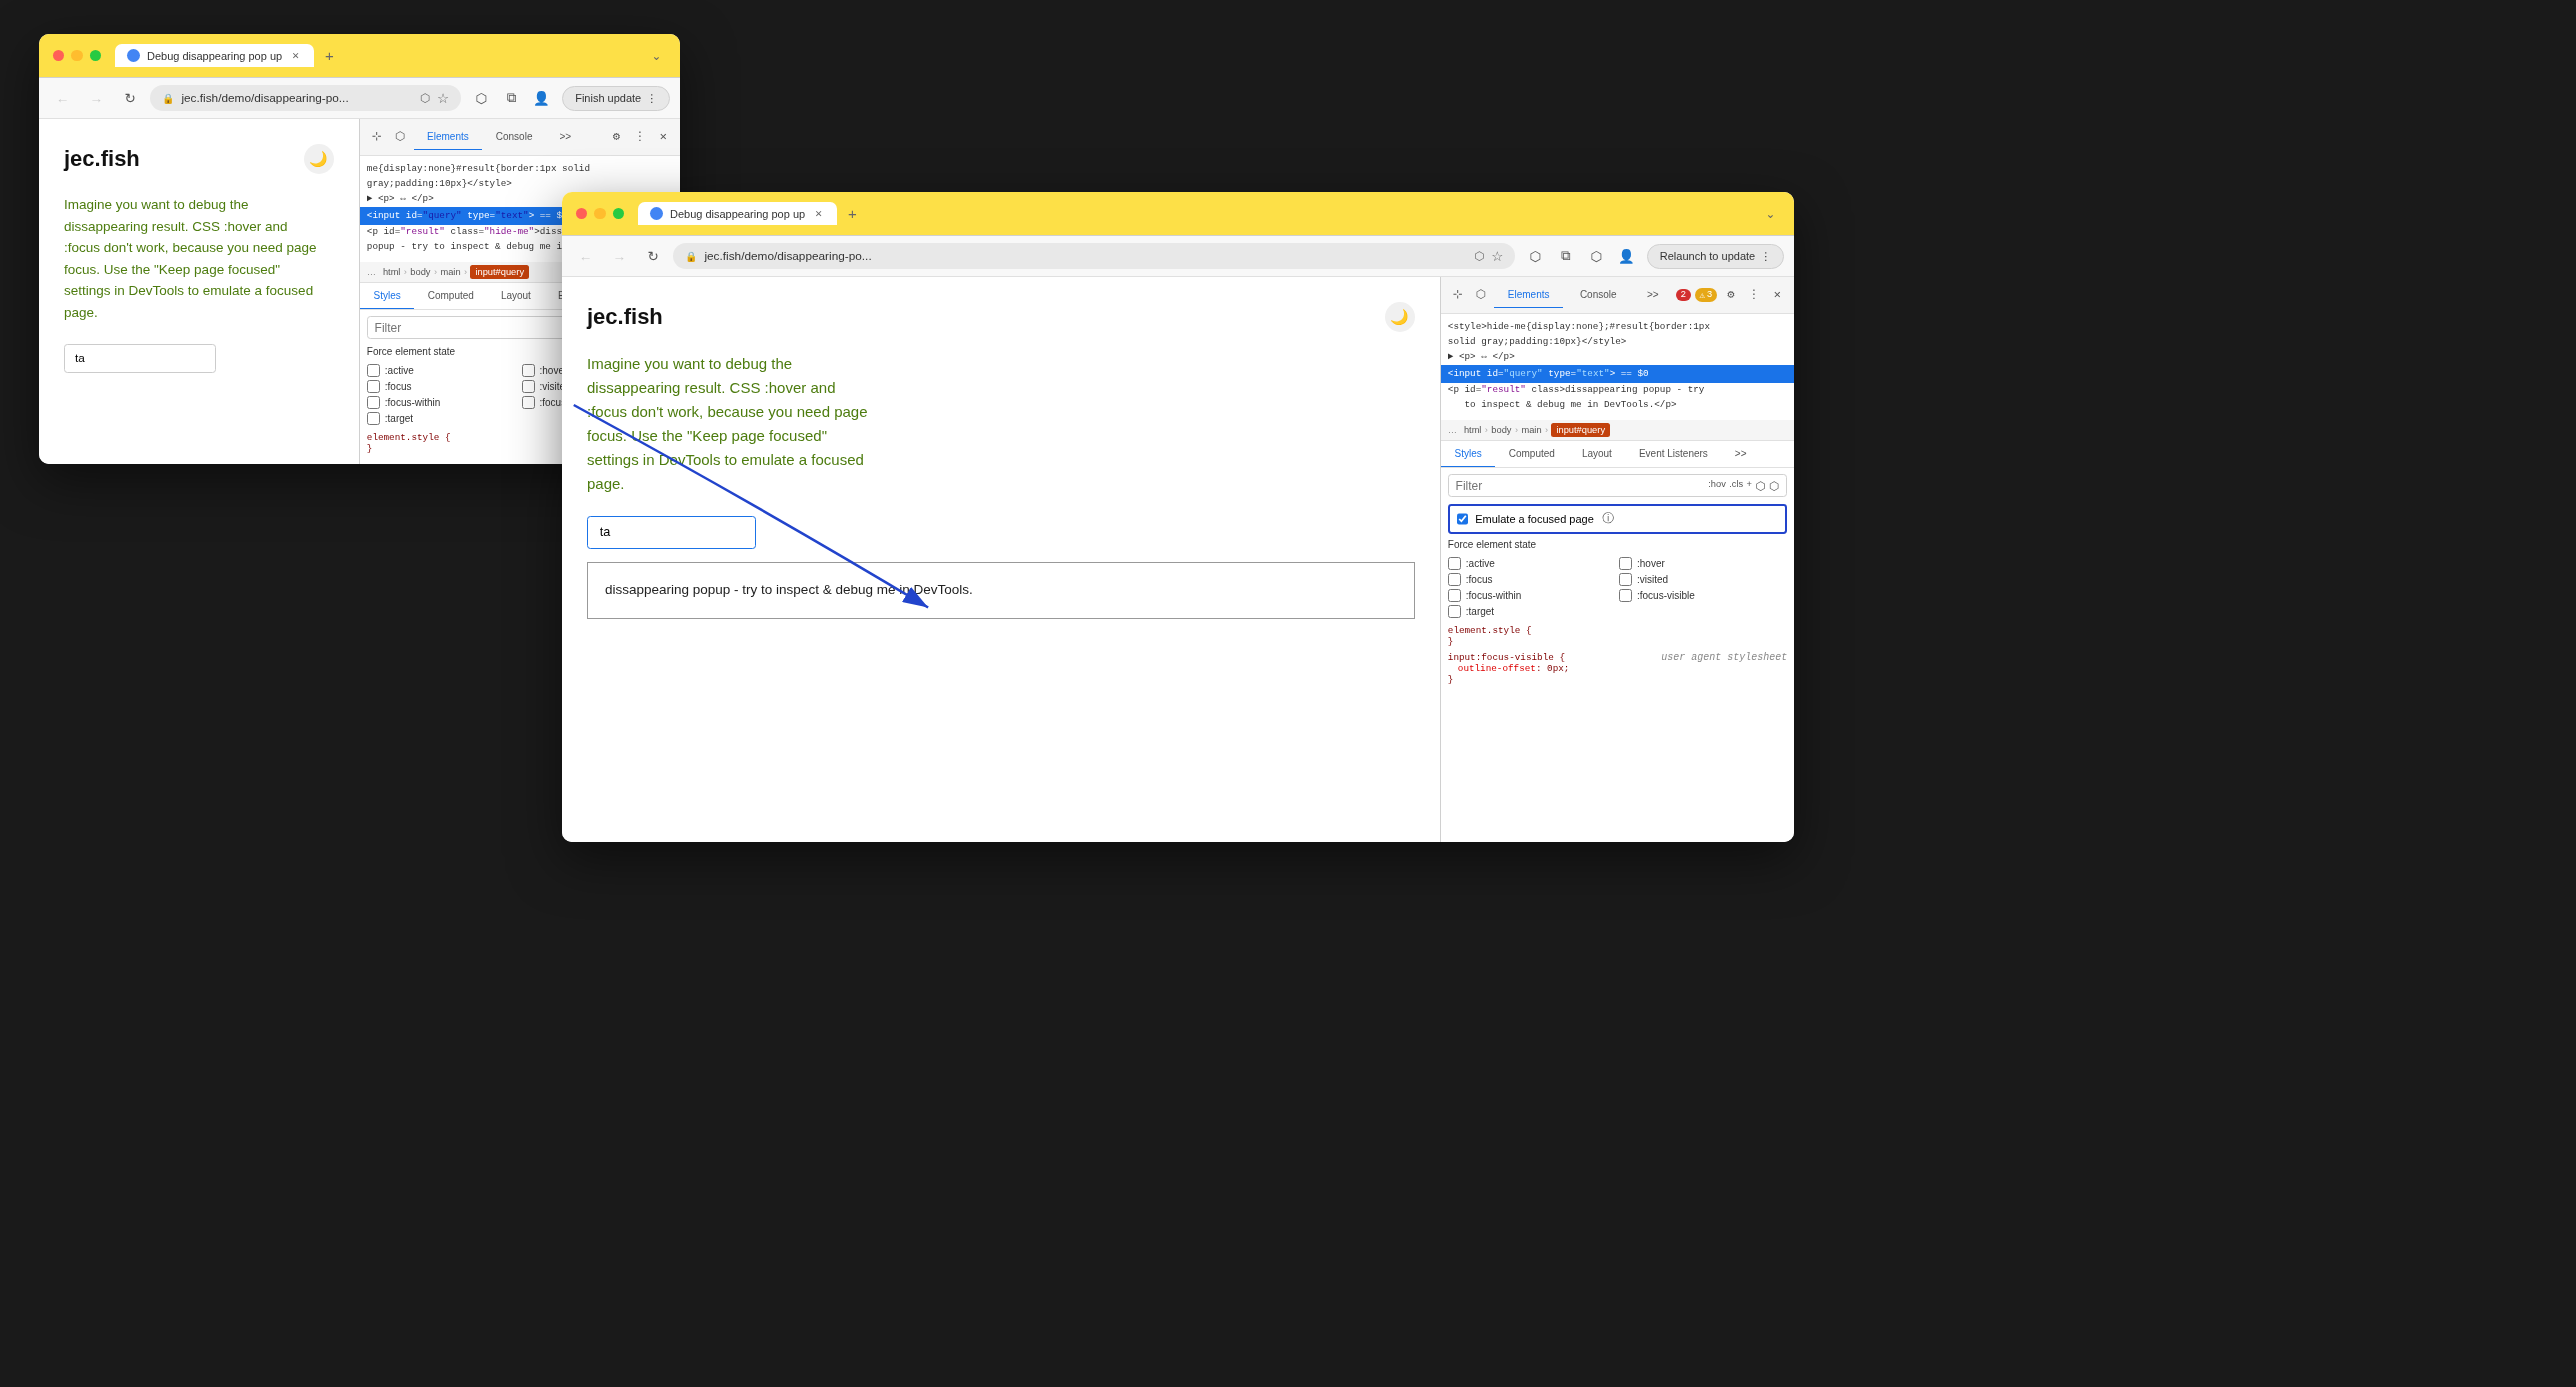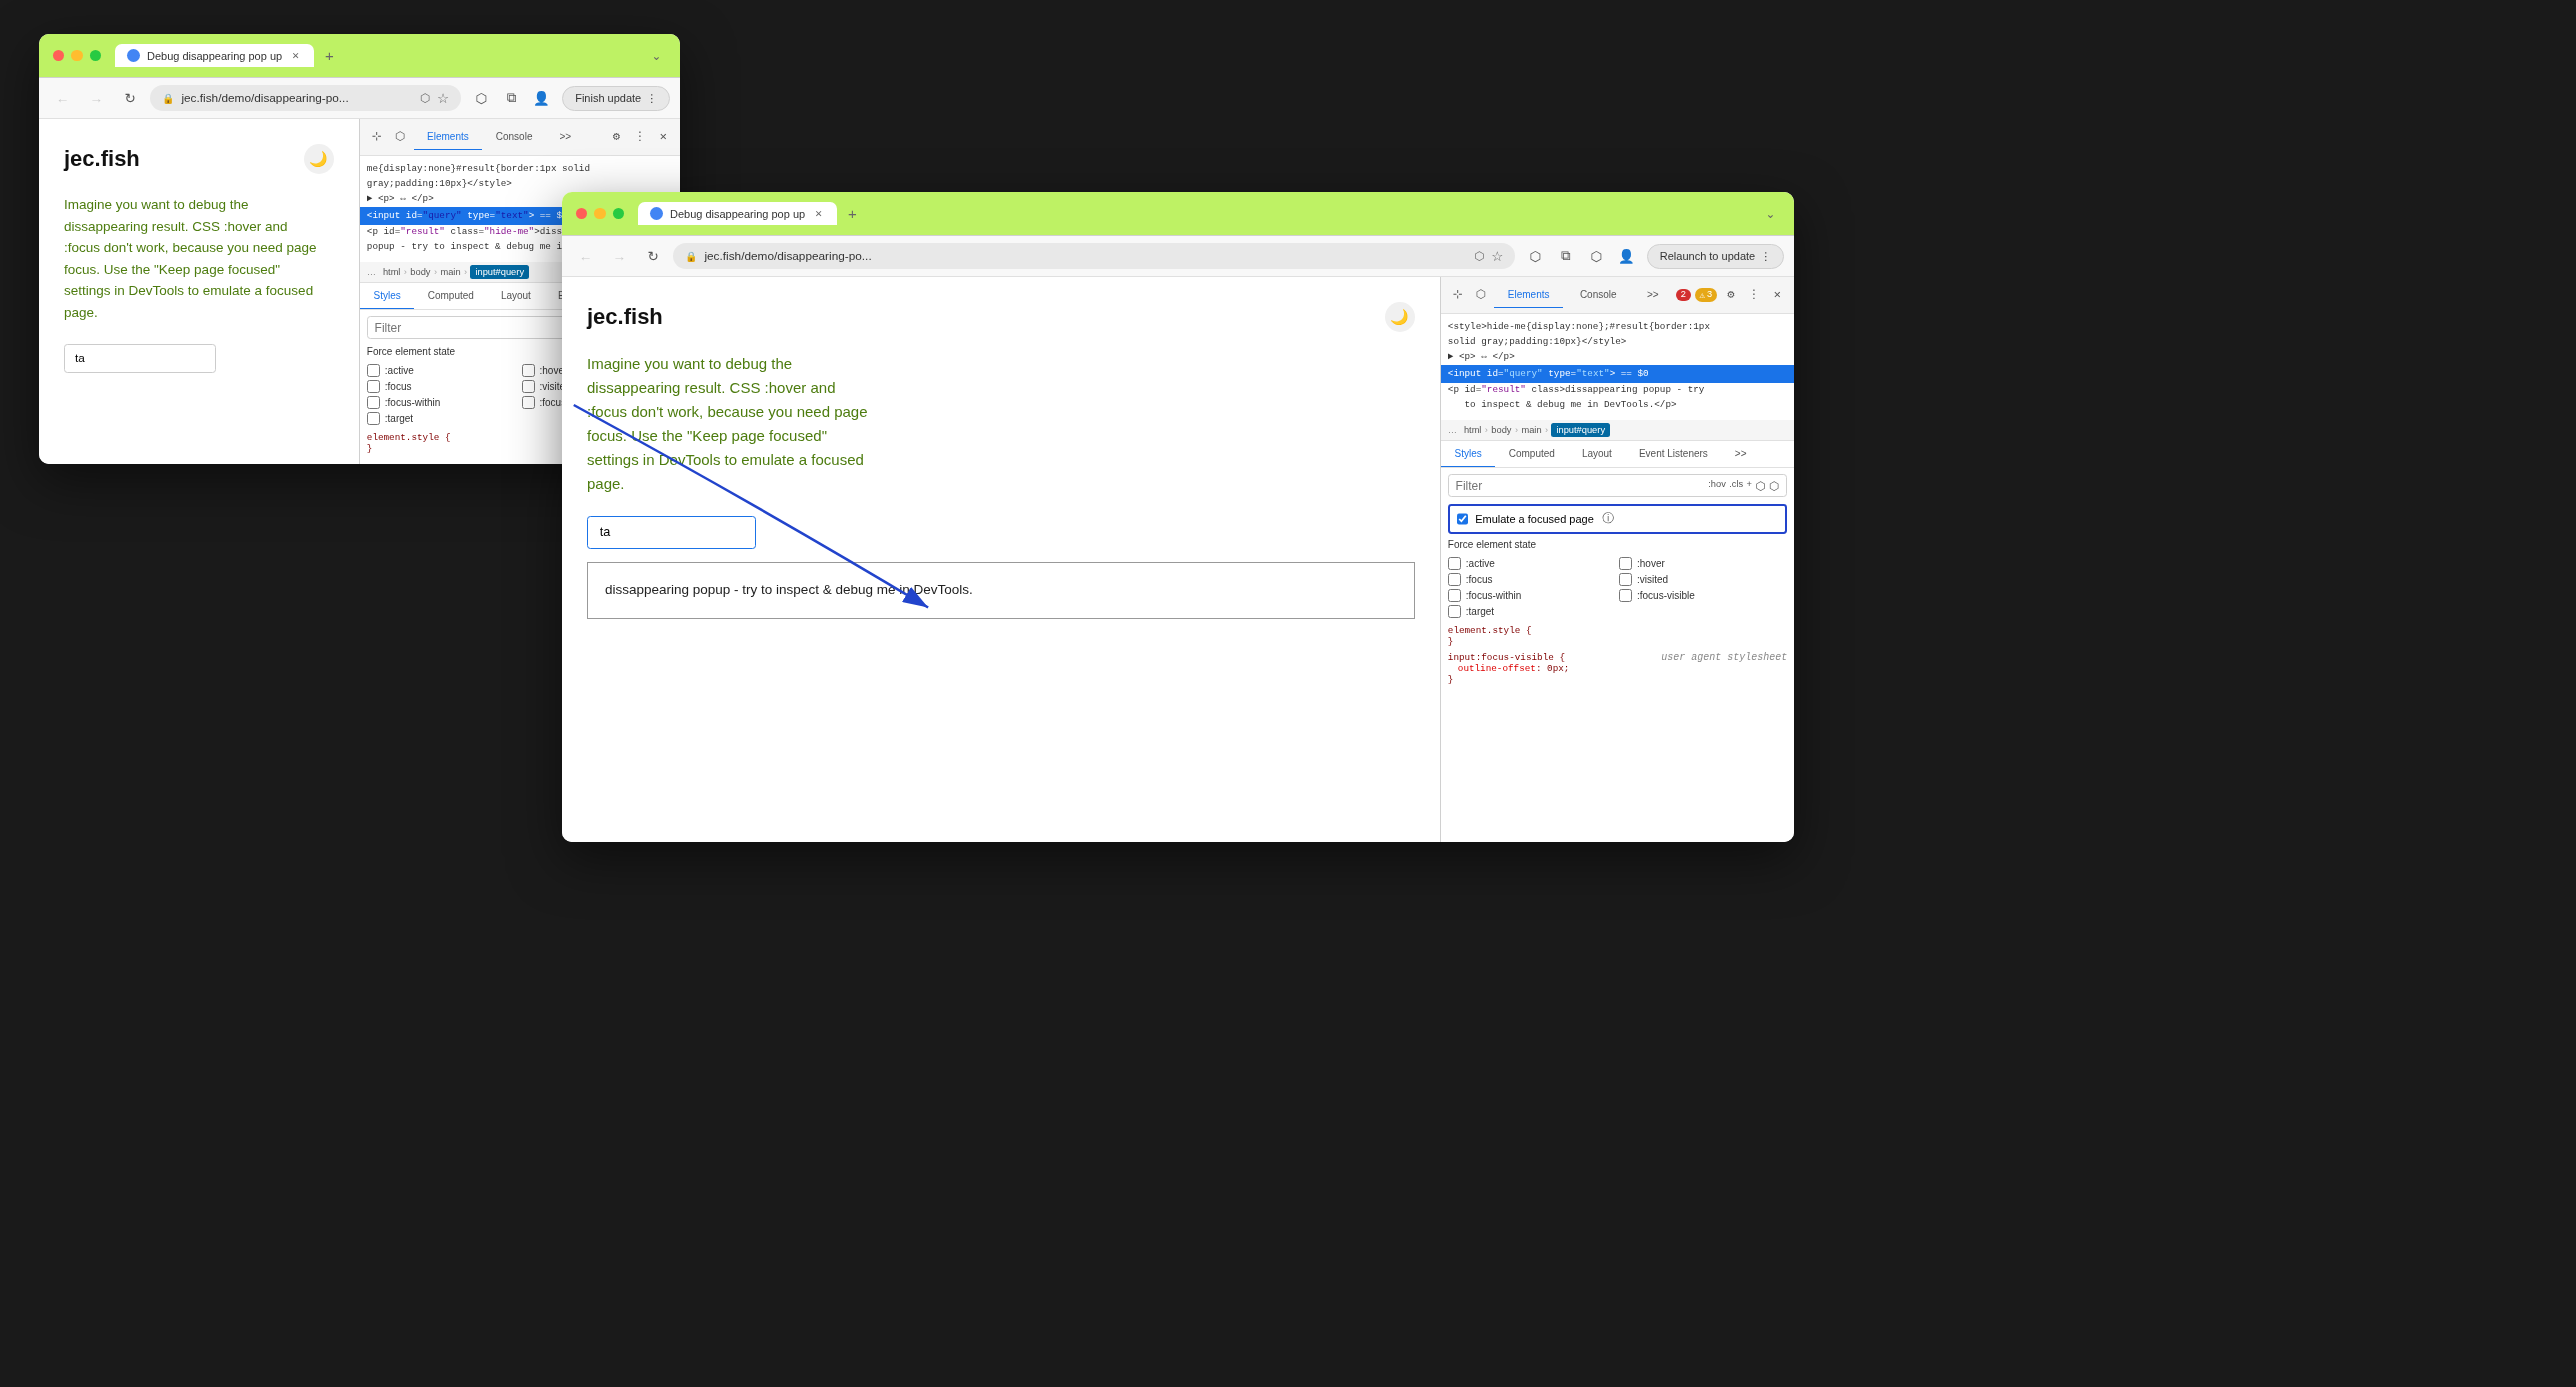--- a/index.html
+++ b/index.html
@@ -36,21 +36,21 @@
       width: 1232px;
       height: 650px;
     }
 
     
     .titlebar {
       display: flex;
       align-items: center;
       padding: 0 13.5px;
       height: 44px;
-      background: #bef264;
+      background: #fde047;
       border-bottom: 0.8px solid #d0d0d0;
       gap: 8.4px;
     }
 
     .traffic-lights {
       display: flex;
       gap: 6.8px;
       margin-right: 5px;
     }
 
@@ -351,21 +351,21 @@
       font-size: 9.3px;
       font-family: -apple-system, sans-serif;
     }
 
     .breadcrumb-item {
       color: #555;
       cursor: pointer;
     }
 
     .breadcrumb-item.active {
-      background: #0369a1;
+      background: #c2410c;
       color: #fff;
       padding: 1.7px 5px;
       border-radius: 2.5px;
     }
 
     .styles-panel {
       padding: 6.8px;
     }
 
     .filter-bar {

